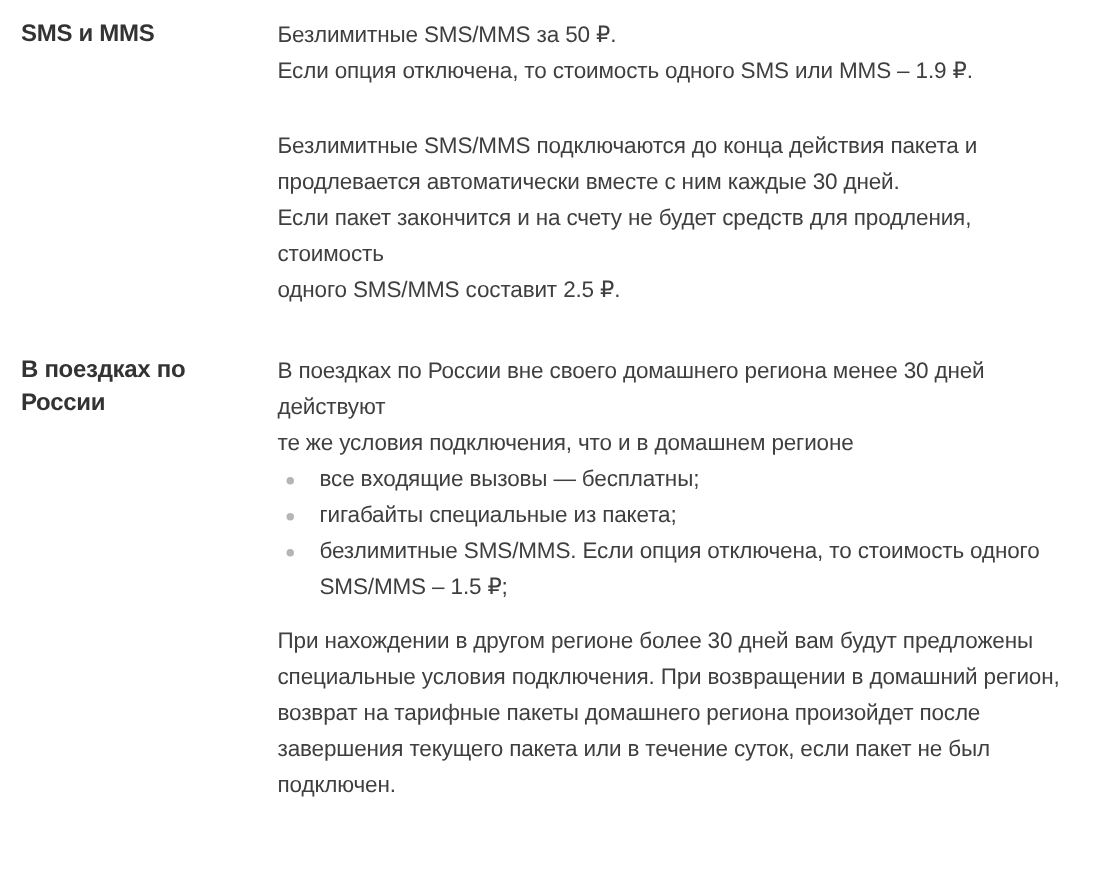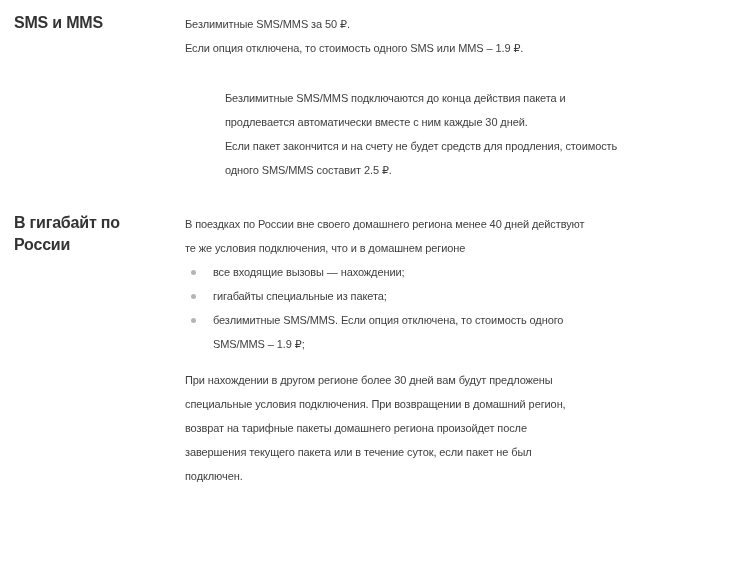--- a/index.html
+++ b/index.html
@@ -31,28 +31,28 @@
   .section-label {
     font-size: 16px;
     font-weight: bold;
     color: var(--label-color);
     line-height: 22px;
     letter-spacing: -0.2px;
     padding-right: 10px;
   }
   .section-content {
     color: var(--text-color);
-    font-size: 11px;
+    font-size: 15px;
     line-height: 24px;
     letter-spacing: -0.1px;
   }
   .para {
     white-space: pre-line;
   }
-  .para + .para { margin-top: 26px; margin-left: 40px; }
+  .para + .para { margin-top: 26px; }
   ul.bullet-list {
     list-style: none;
   }
   ul.bullet-list li {
     position: relative;
     padding-left: 28px;
     white-space: pre-line;
   }
   ul.bullet-list li::before {
     content: "";
@@ -77,29 +77,29 @@
       <p class="para">Безлимитные SMS/MMS за 50 ₽.
 Если опция отключена, то стоимость одного SMS или MMS – 1.9 ₽.</p>
       <p class="para">Безлимитные SMS/MMS подключаются до конца действия пакета и
 продлевается автоматически вместе с ним каждые 30 дней.
 Если пакет закончится и на счету не будет средств для продления, стоимость
 одного SMS/MMS составит 2.5 ₽.</p>
     </div>
   </div>
 
   <div class="section">
-    <div class="section-label">В гигабайт по России</div>
+    <div class="section-label">В поездках по России</div>
     <div class="section-content">
-      <p class="para">В поездках по России вне своего домашнего региона менее 40 дней действуют
+      <p class="para">В поездках по России вне своего домашнего региона менее 30 дней действуют
 те же условия подключения, что и в домашнем регионе</p>
       <ul class="bullet-list">
-        <li>все входящие вызовы — нахождении;</li>
+        <li>все входящие вызовы — бесплатны;</li>
         <li>гигабайты специальные из пакета;</li>
         <li>безлимитные SMS/MMS. Если опция отключена, то стоимость одного
-SMS/MMS – 1.9 ₽;</li>
+SMS/MMS – 1.5 ₽;</li>
       </ul>
       <p class="para after-list">При нахождении в другом регионе более 30 дней вам будут предложены
 специальные условия подключения. При возвращении в домашний регион,
 возврат на тарифные пакеты домашнего региона произойдет после
 завершения текущего пакета или в течение суток, если пакет не был
 подключен.</p>
     </div>
   </div>
 
 </div>

